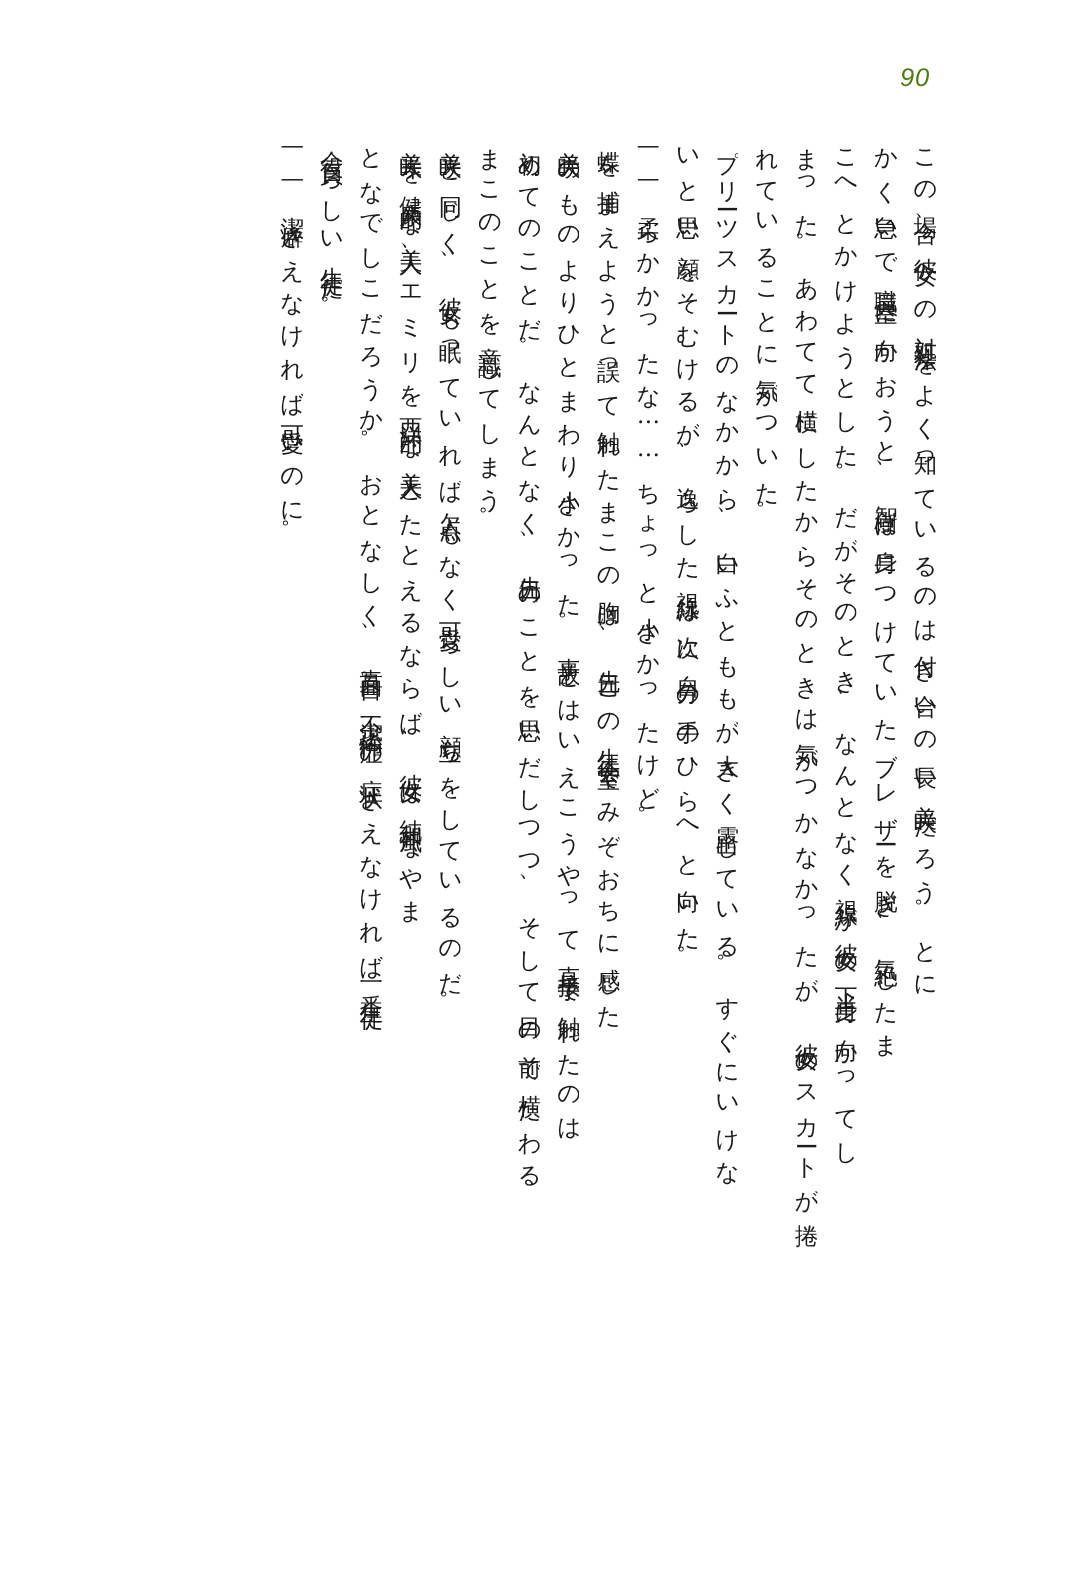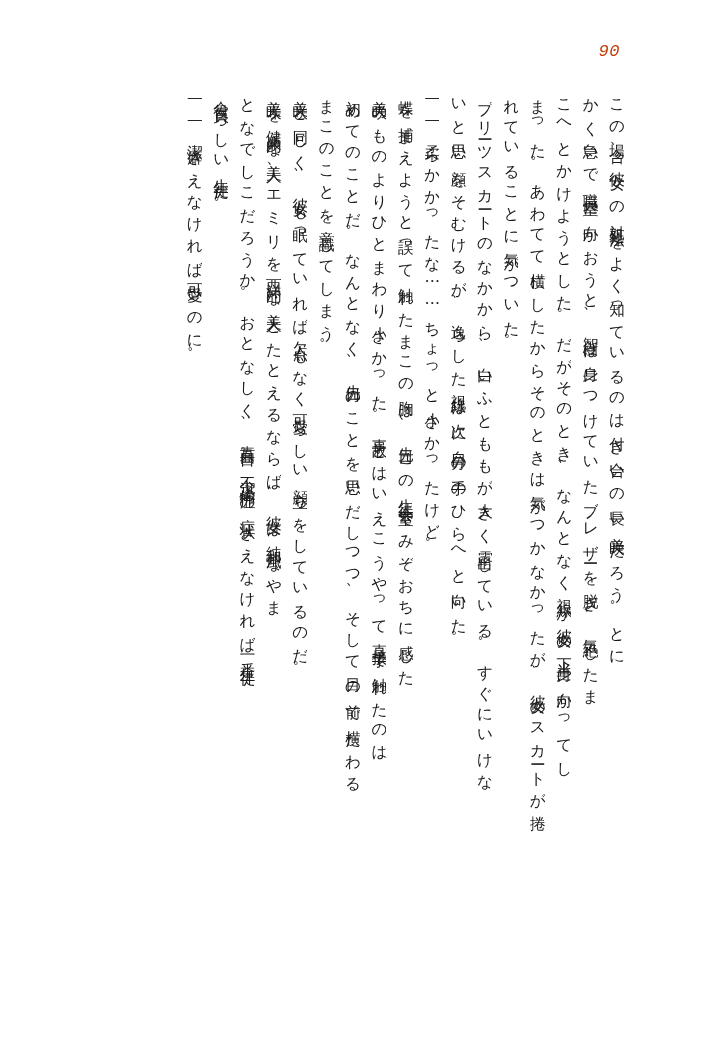--- a/index.html
+++ b/index.html
@@ -17,24 +17,24 @@
   .page {
     position: relative;
     width: 712px;
     height: 1050px;
     background: #ffffff;
   }
   .page-number {
     position: absolute;
     top: 42px;
     right: 92px;
-    font-family: Liberation Mono, monospace;
+    font-family: Liberation Sans, sans-serif;
     font-style: italic;
     font-size: 17px;
-    color: #c2410c;
+    color: #4d7c0f;
     letter-spacing: 0.5px;
   }
   .body-text {
     position: absolute;
     top: 88px;
     right: 88px;
     left: 96px;
     bottom: 96px;
     display: flex;
     flex-direction: row-reverse;

